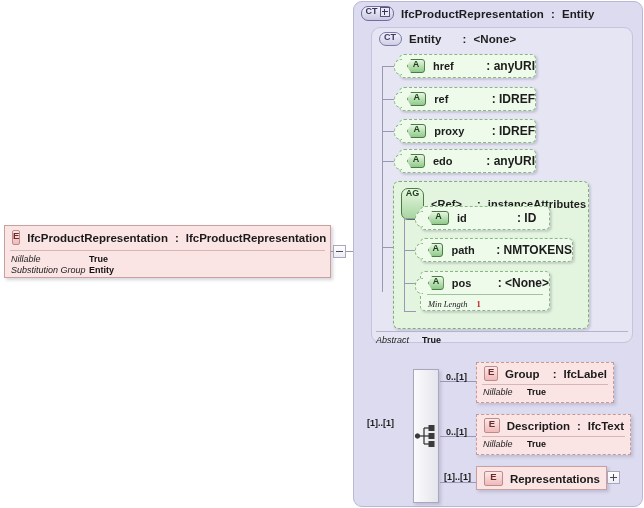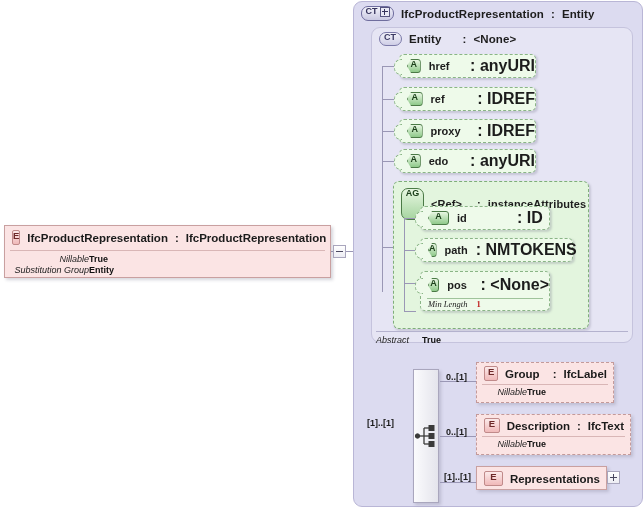--- a/index.html
+++ b/index.html
@@ -34,40 +34,40 @@
   .b-ag{width:23px;height:32px;border:1px solid #4b7a46;border-radius:7px;
         background:linear-gradient(#e8f7e2,#a6d5a0);color:#1d401b;}
   .b-e{width:19px;height:15px;border:1px solid #c08a8a;border-radius:2px;
        background:linear-gradient(#fbeaea,#f0b9b9);color:#6d2a2a;font-size:9.5px;}
 
   
   .attr{border:1px dashed #8ab586;border-radius:5px;background:#eefaea;
         box-shadow:1.5px 1.5px 2px rgba(120,120,140,.28);
         display:flex;align-items:center;padding-left:7px;gap:8px;}
   .attr .nm{font-size:11px;font-weight:bold;color:#1c1c1c;}
-  .attr .ty{font-size:16px;font-weight:bold;color:#1c1c1c;}
+  .attr .ty{font-size:12px;font-weight:bold;color:#1c1c1c;}
   .tag-notch{position:absolute;left:-6px;top:50%;margin-top:-7px;width:7px;height:14px;
              background:#eefaea;border:1px dashed #8ab586;border-right:none;
              border-radius:7px 0 0 7px;}
 
   
   #agbox{left:393px;top:181px;width:196px;height:148px;border:1px dashed #7fae7a;
          border-radius:6px;background:#e3f5de;
          box-shadow:1.5px 1.5px 2px rgba(120,120,140,.25);}
   #agbox .hdr{position:absolute;left:7px;top:6px;}
   #agbox .hdr .ttl{font-size:11px;}
 
   
   .elem{border:1px solid #c9a0a0;background:#fbe4e4;
         box-shadow:2px 2px 3px rgba(120,120,140,.3);}
   .elem.dash{border:1px dashed #c49a9a;}
   .elem .top{display:flex;align-items:center;gap:7px;padding:3px 6px 3px 7px;white-space:nowrap;}
   .elem .top .nm{font-size:11.5px;font-weight:bold;color:#1b1b1b;}
   .elem .rule{height:1px;background:#d9b6b6;margin:0 5px;}
-  .elem .props{padding:2px 6px 3px 6px;text-align:right;}
+  .elem .props{padding:2px 6px 3px 6px;}
   .prow{display:flex;font-size:9px;line-height:11px;}
   .prow .k{font-style:italic;color:#222;}
   .prow .v{font-weight:bold;color:#111;}
 
   
   #root-el{left:4px;top:225px;width:327px;height:53px;}
   #root-el .top{padding-top:4px;}
   #root-el .rule{margin-top:2px;}
   #root-el .props{padding-top:3px;}
   #root-el .prow .k{width:78px;}

